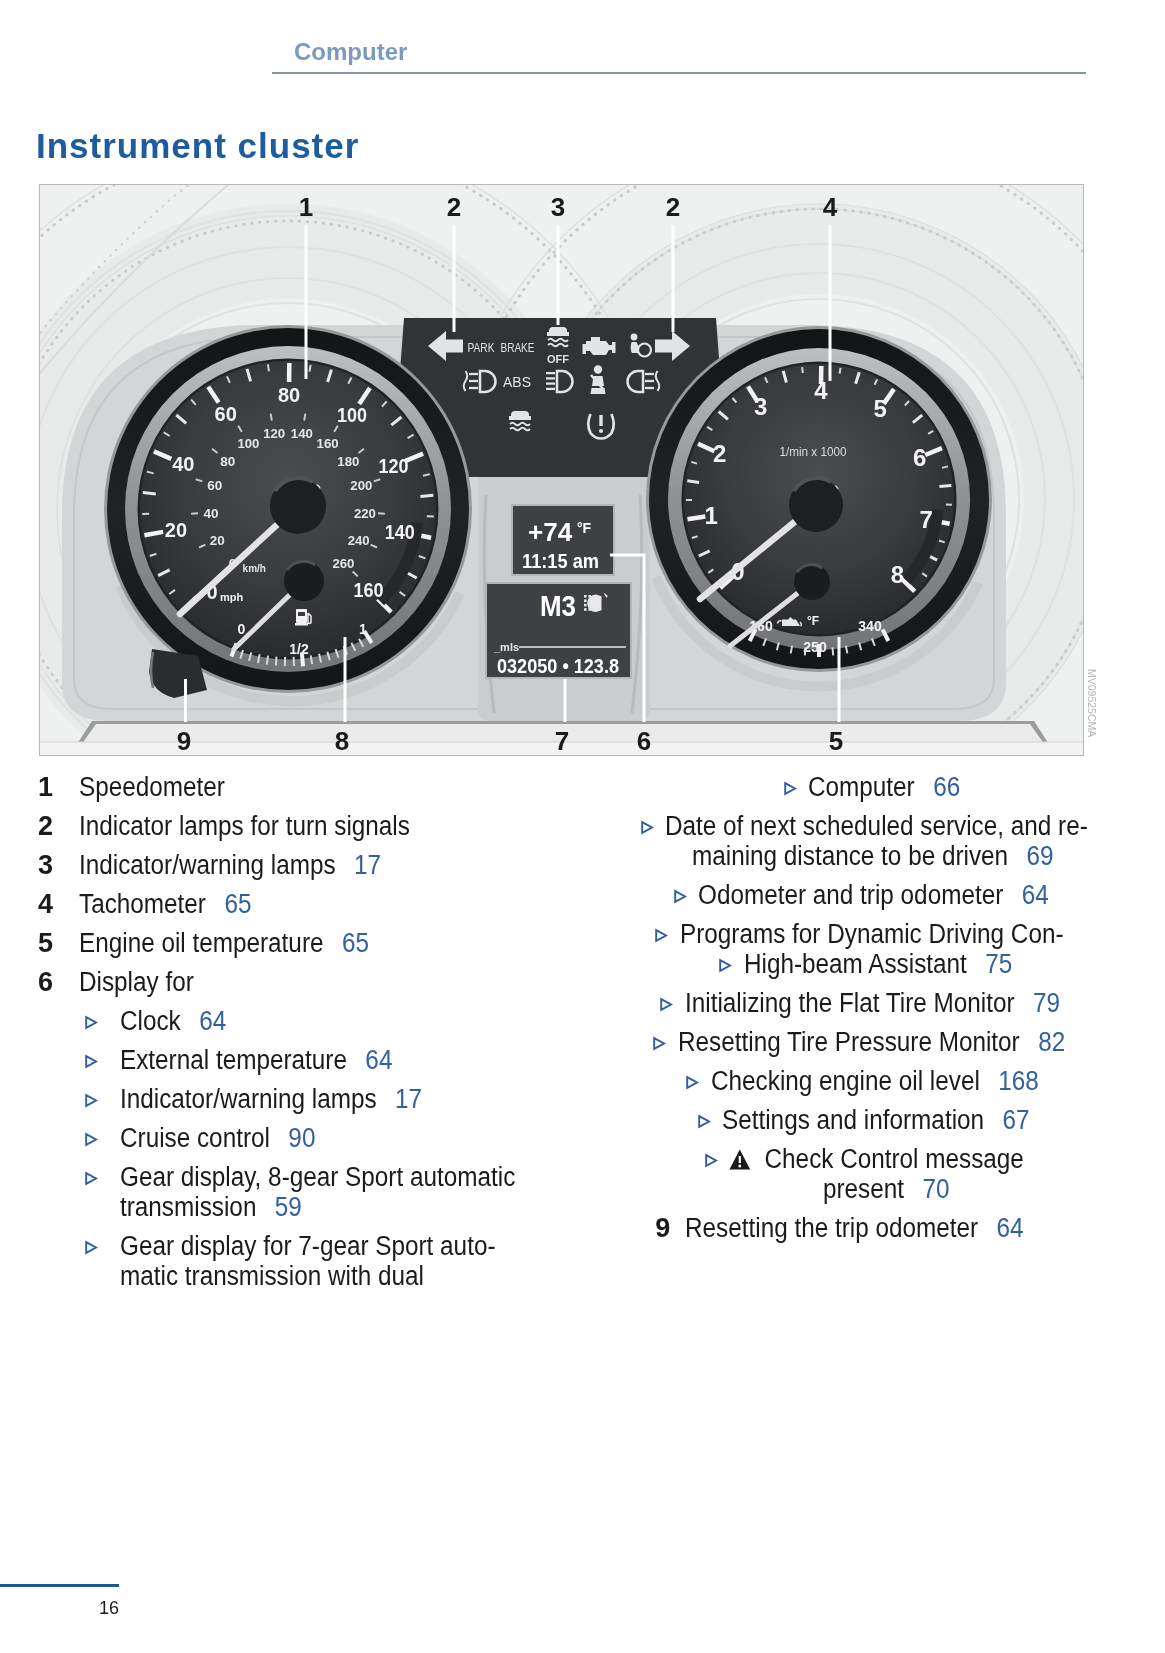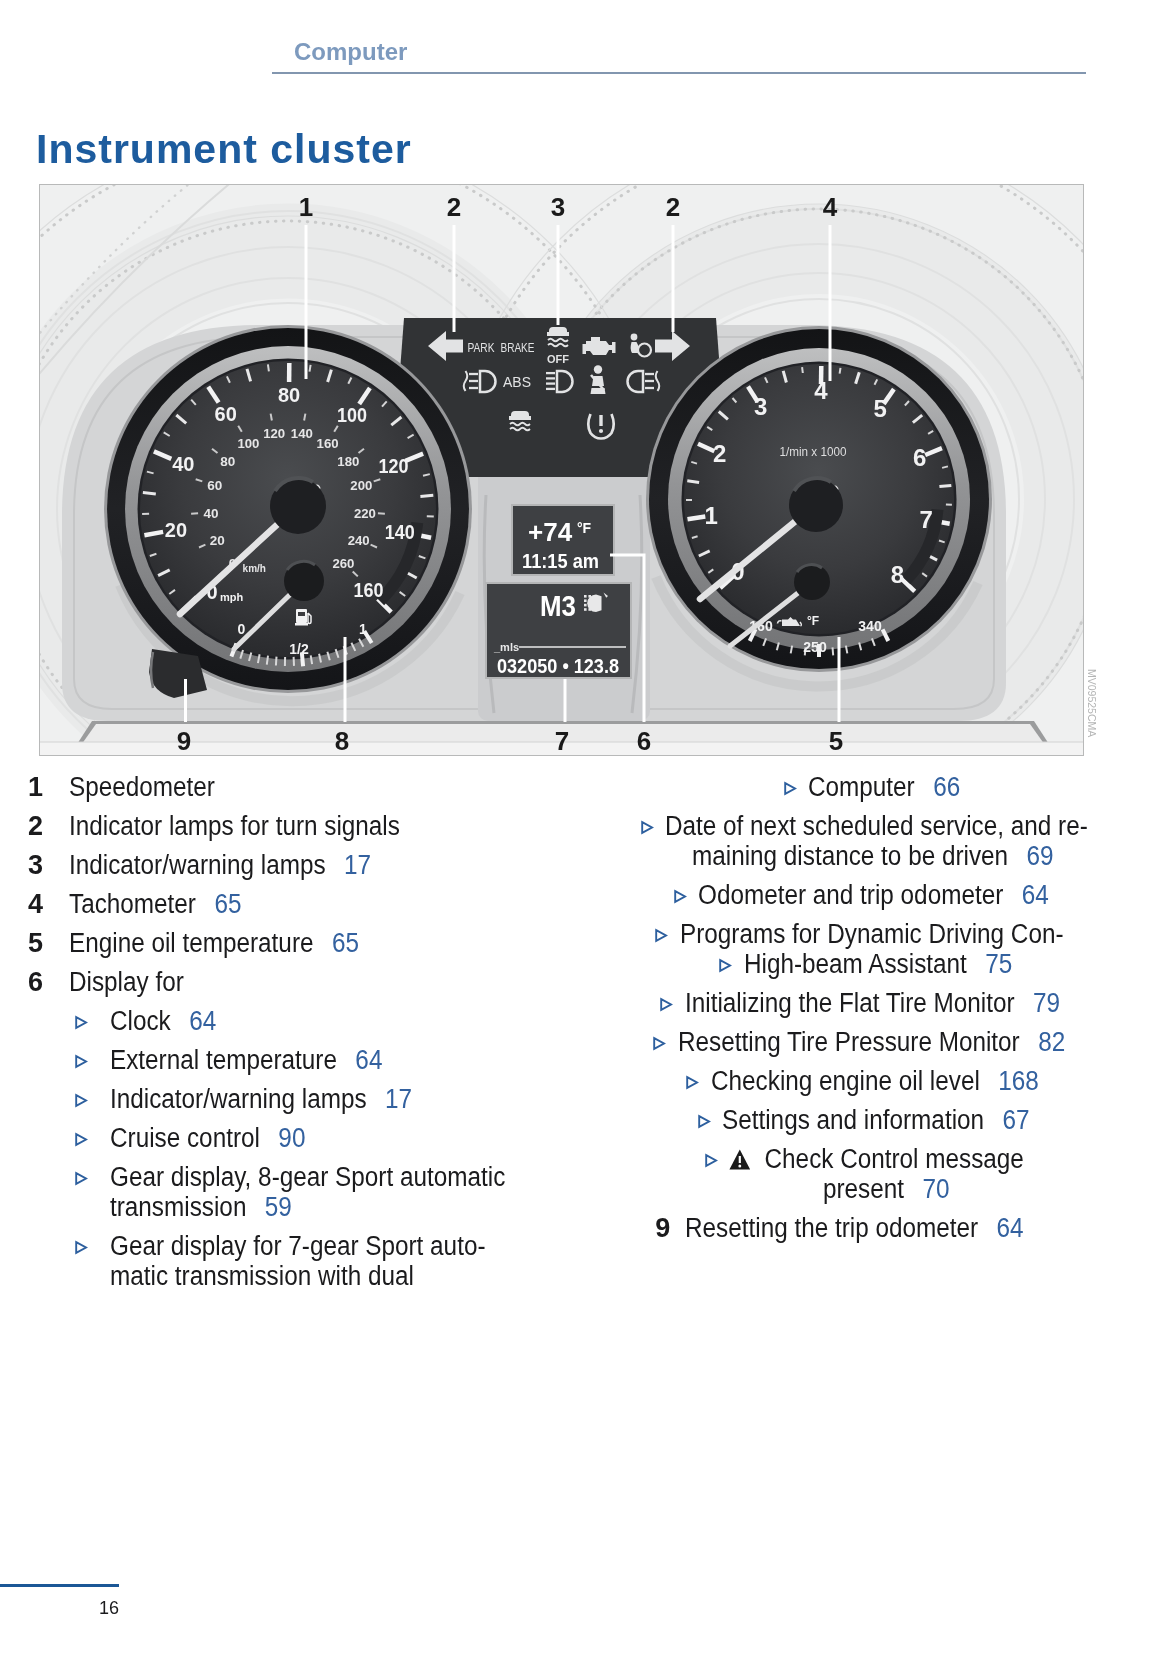--- a/index.html
+++ b/index.html
@@ -2,26 +2,26 @@
 <html><head><meta charset="utf-8"><style>
 * { margin:0; padding:0; box-sizing:border-box; }
 html,body { background:#fff; }
 .page { position:relative; width:1165px; height:1653px; background:#fff; overflow:hidden;
   font-family:"Liberation Sans",sans-serif; }
 .hbar { position:absolute; left:0; top:32px; width:272px; height:41px; background:#1b5796;
   color:#fff; font-weight:bold; font-size:24px; line-height:40px; text-align:right; padding-right:21px; }
 .hline { position:absolute; left:272px; top:72px; width:814px; height:2px; background:#8296af; }
 .cockpit { position:absolute; left:294px; top:32px; height:40px; line-height:40px;
   color:#7d9abe; font-weight:bold; font-size:24px; }
-h1 { position:absolute; left:36px; top:126px; color:#1d5c9e; font-size:41px; font-weight:bold; letter-spacing:1px; }
+h1 { position:absolute; left:36px; top:126px; color:#1d5c9e; font-size:35px; font-weight:bold; letter-spacing:1px; }
 .photo { position:absolute; left:39px; top:184px; width:1045px; height:572px; border:1px solid #b8b9b9; }
 .mvcode { position:absolute; left:1085px; top:669px; width:13px; font-size:10.5px; color:#b4b5b5;
   writing-mode:vertical-rl; letter-spacing:0; }
 .col { position:absolute; width:540px; font-size:27px; color:#1b1b1d; }
-.colL { left:28px; top:772px; }
+.colL { left:38px; top:772px; }
 .colR { left:581px; top:772px;text-align:center; }
 .row { line-height:30px; white-space:nowrap; }
 .row.mb { margin-bottom:9px; }
 .num { display:inline-block; width:41px; font-weight:bold; }
 .colR .num { width:44px; }
 .row.sub { padding-left:46px; }
 .colR .row.sub { padding-left:48px; }
 .tri { display:inline-block; width:36px; }
 .tri svg { vertical-align:-1px; }
 .t { display:inline-block; transform:scaleX(0.9); transform-origin:0 50%; }

